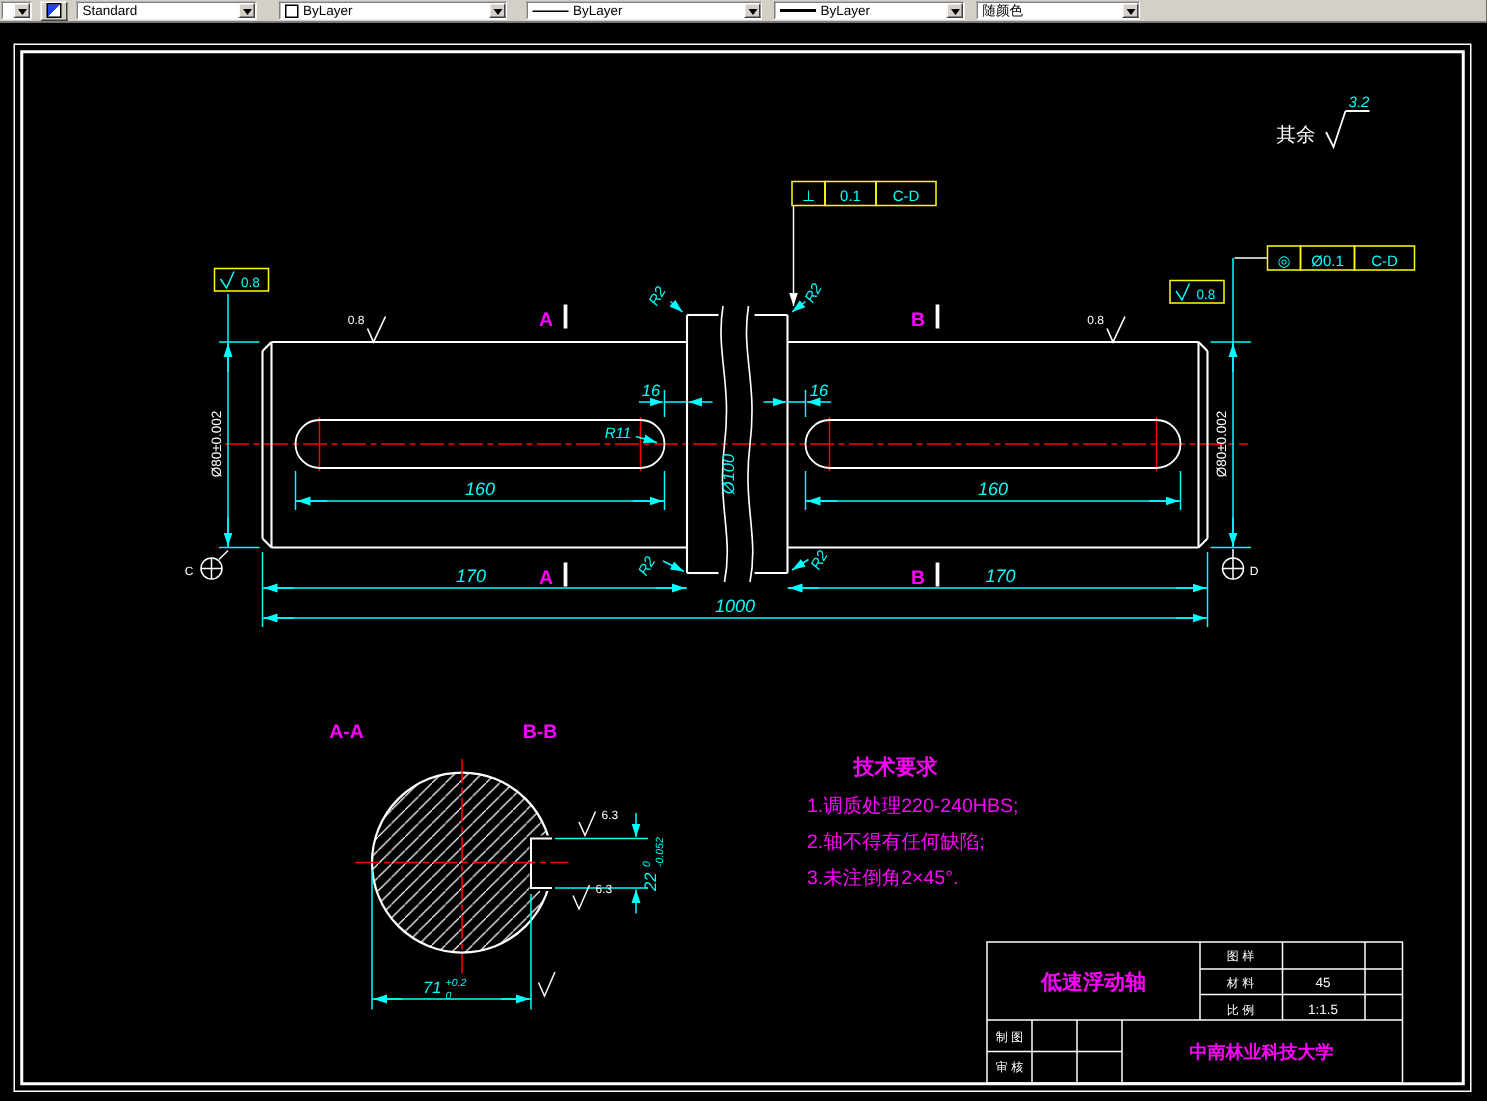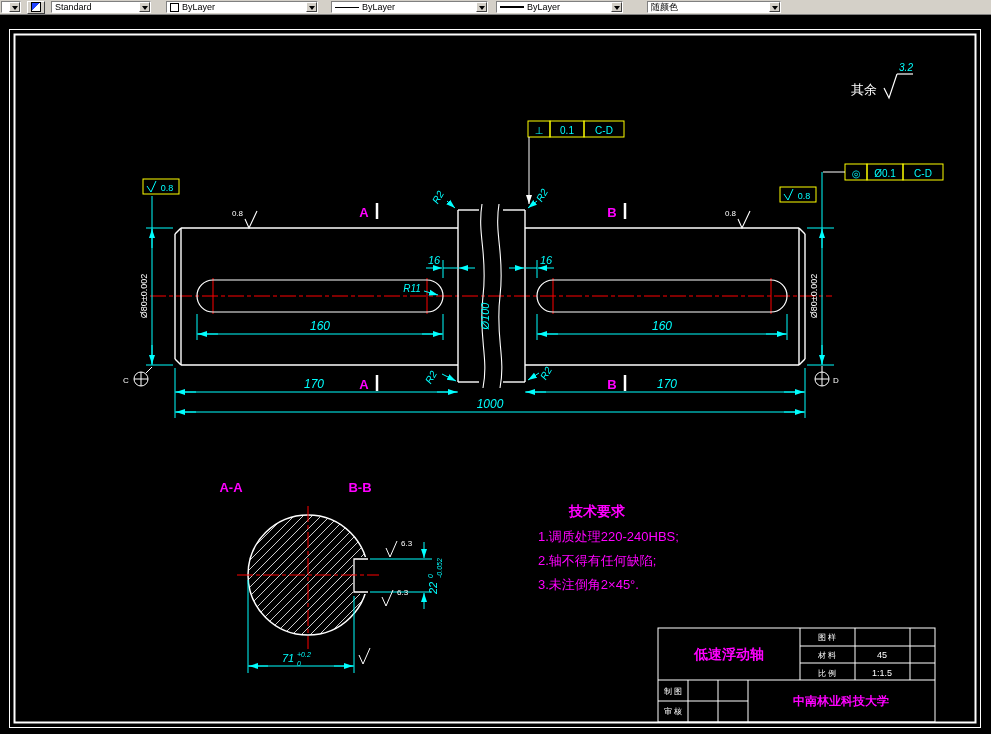--- a/index.html
+++ b/index.html
@@ -35,21 +35,21 @@
 <div class="toolbar">
   <div class="combo" style="width:20px;margin-left:1px">
     <span class="cfield"></span>
     <span class="carrow">
         <i></i>
       </span>
   </div>
   <button class="tbtn" style="margin-left:6px">
     <span class="glyph"></span>
   </button>
-  <div class="combo" style="width:100px;margin-left:6px">
+  <div class="combo" style="width:120px;margin-left:6px">
     <span class="cfield">Standard</span>
     <span class="carrow">
         <i></i>
       </span>
   </div>
   <div class="combo" style="width:152px;margin-left:15px">
     <span class="swatch"></span>
     <span class="cfield">ByLayer</span>
     <span class="carrow">
         <i></i>
@@ -62,21 +62,21 @@
         <i></i>
       </span>
   </div>
   <div class="combo" style="width:127px;margin-left:8px">
     <span class="lwline"></span>
     <span class="cfield">ByLayer</span>
     <span class="carrow">
         <i></i>
       </span>
   </div>
-  <div class="combo" style="width:134px;margin-left:24px">
+  <div class="combo" style="width:109px;margin-left:8px">
     <span class="cfield">随颜色</span>
     <span class="carrow">
         <i></i>
       </span>
   </div>
 </div>
 
 <svg width="991" height="734" viewBox="0 0 991 734" style="position:absolute;left:0;top:0">
   <defs>
     <marker id="arrC" markerWidth="10" markerHeight="8" refX="9" refY="4" orient="auto" markerUnits="userSpaceOnUse">

